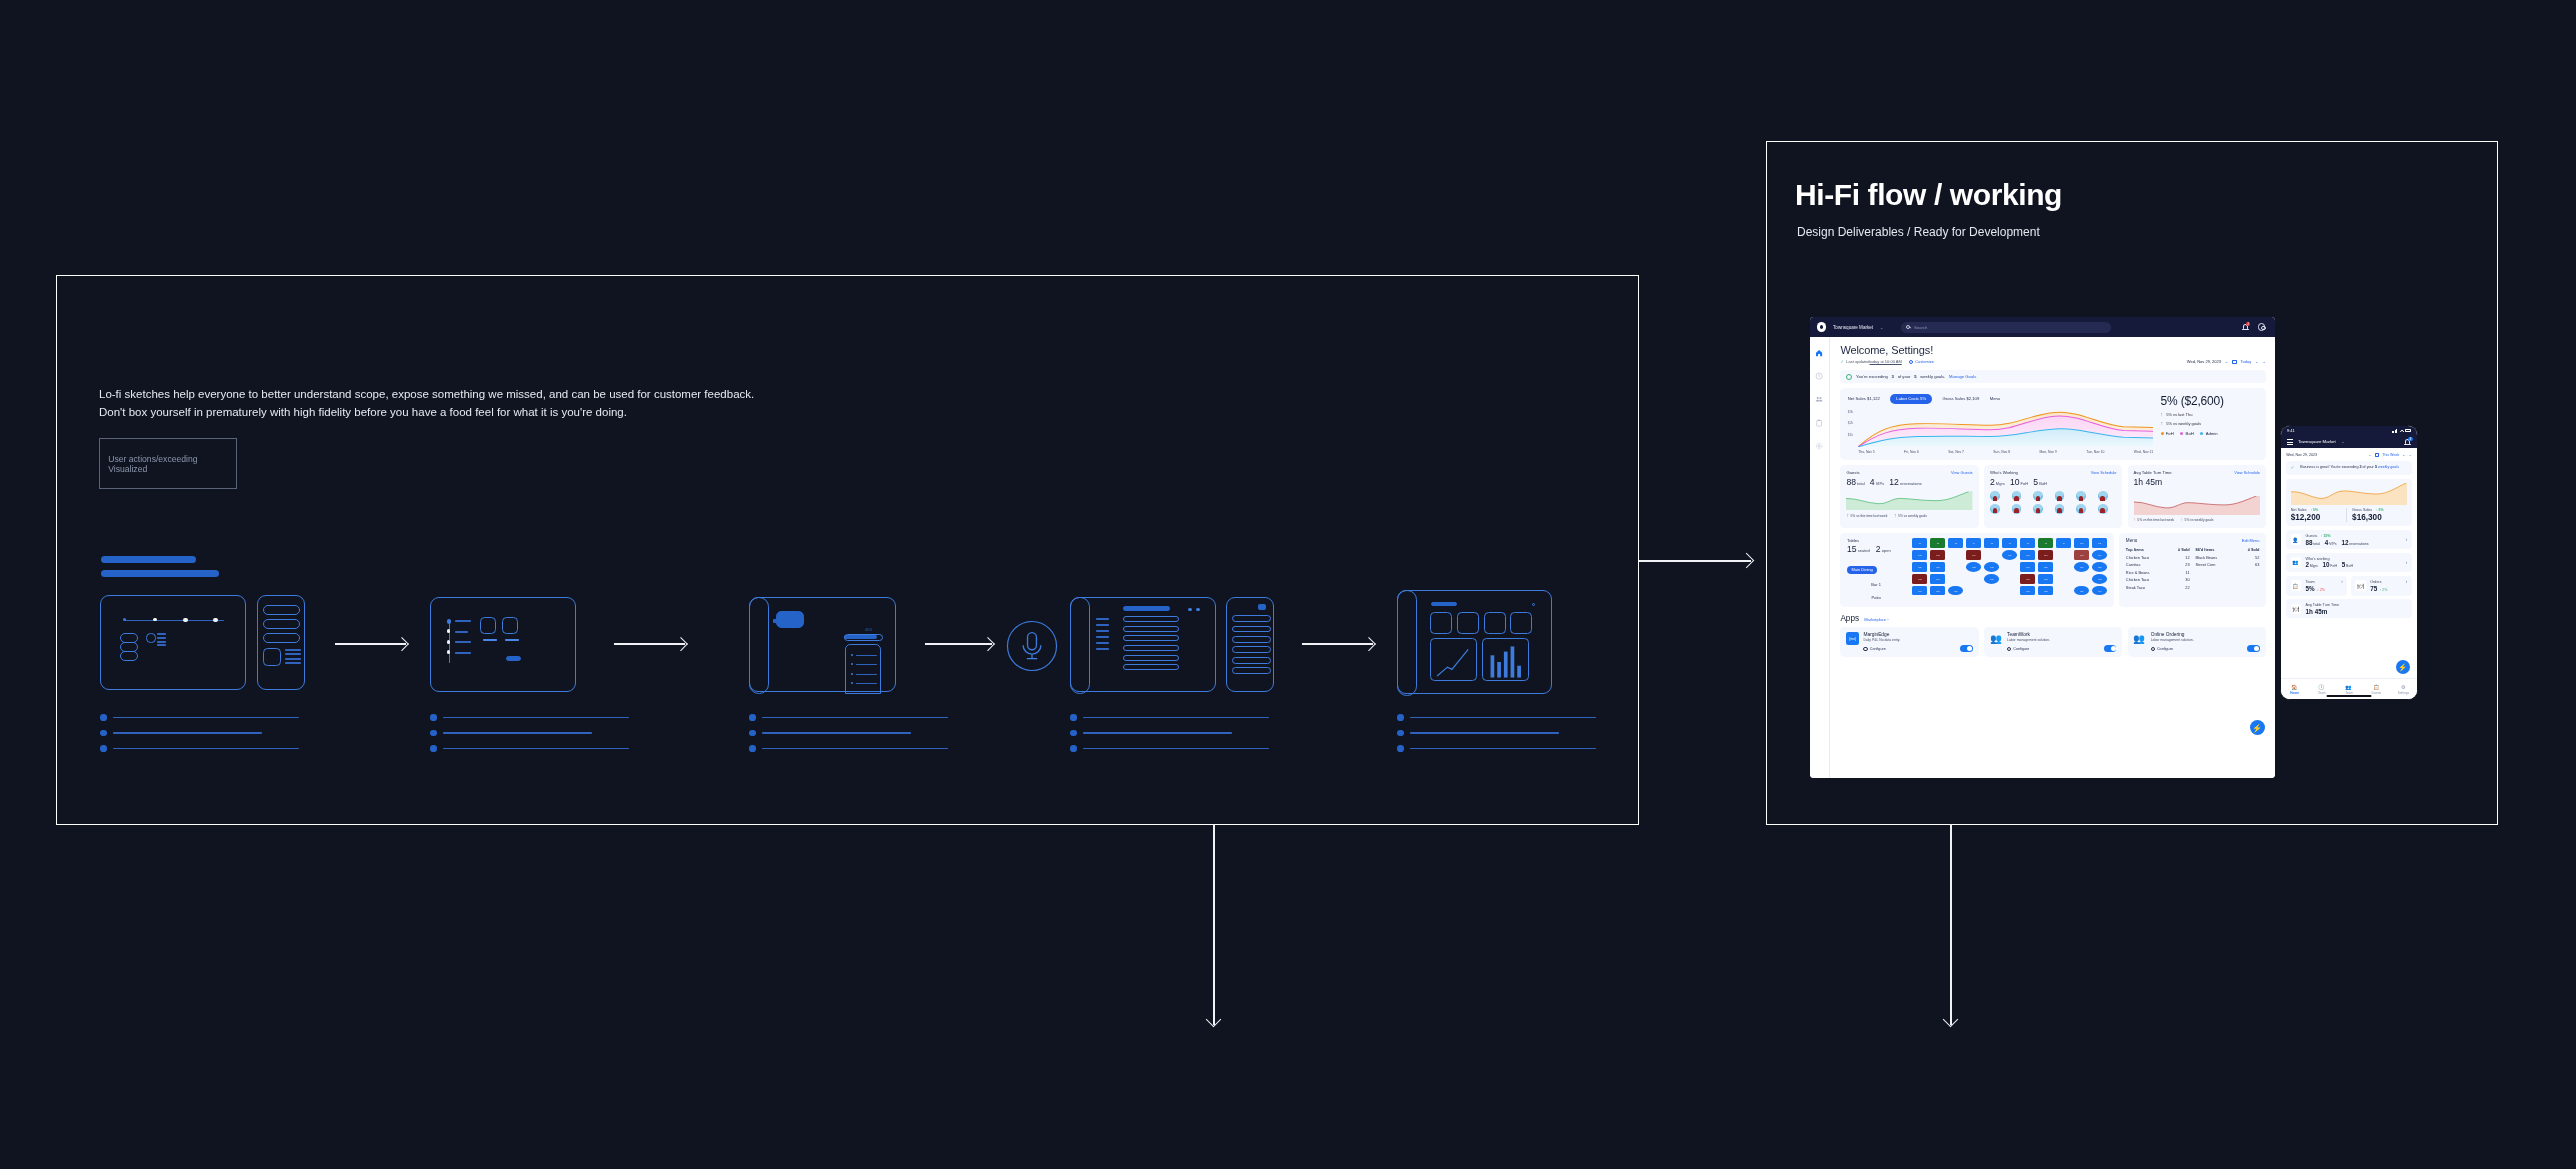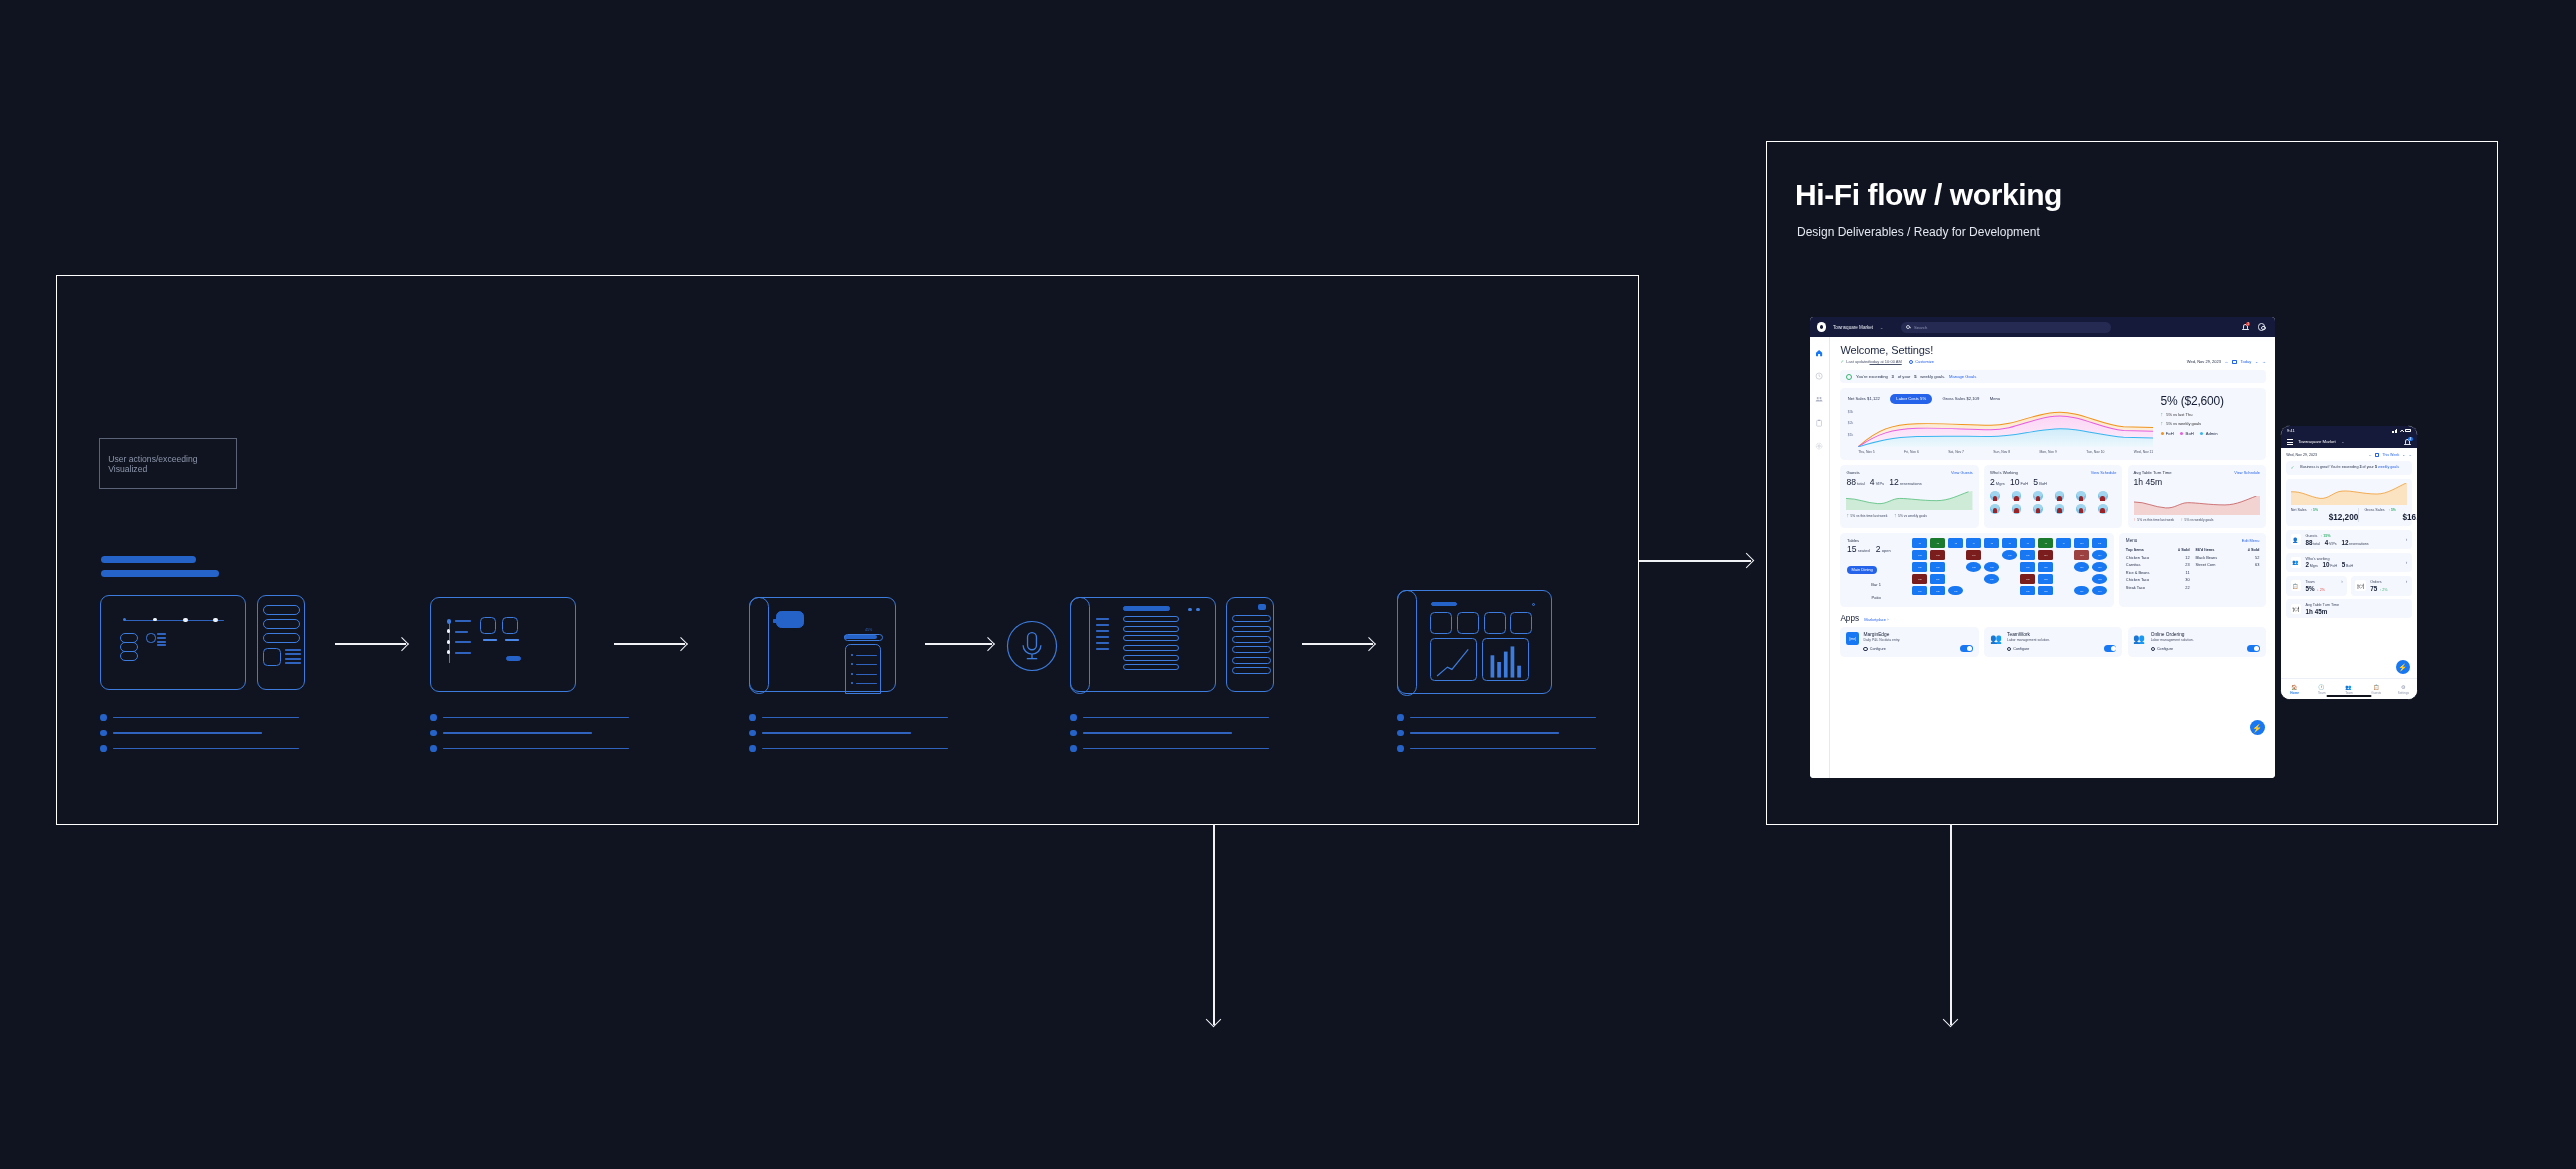--- a/index.html
+++ b/index.html
@@ -245,21 +245,21 @@
   .ph-banner { margin-top: 3.7px; background: #f4f7fd; border-radius: 3.7px; padding: 3.7px 4.5px; display: flex; gap: 3.7px; font-size: 3.7px; color: #26304a; line-height: 1.5;}
   .ph-banner b{font-weight:700;}
   .ph-banner a{color:#2563eb; text-decoration:none;}
   .ph-card { margin-top: 3.7px; background: #f4f7fd; border-radius: 3.7px; padding: 4.5px; }
   .ph-spark { height: 22px; }
   .ph-sales { display: flex; margin-top: 3px; }
   .ph-s { flex: 1; }
   .ph-s.b { border-left: 0.7px solid #d8dfeb; padding-left: 5.2px; }
   .ph-s .lab { font-size: 3.7px; color: #3d4660; display: flex; align-items: baseline; gap: 3.7px;}
   .ph-s .lab em { font-style: normal; color: #3bb273; font-weight: 700; font-size: 3.4px;}
-  .ph-s .val { font-size: 8.2px; color: #141c33; font-weight: 700; margin-top: 0.7px; margin-left: 38px;}
+  .ph-s .val { font-size: 8.2px; color: #141c33; font-weight: 700; margin-top: 0.7px;}
   .ph-tile { margin-top: 3.7px; background: #f4f7fd; border-radius: 3.7px; padding: 3.7px 4.5px; display: flex; align-items: center; gap: 4.5px;}
   .ph-ic { width: 10.4px; height: 10.4px; border-radius: 2.2px; background: #fff; flex:none; display:flex;align-items:center;justify-content:center; font-size:5.2px;}
   .ph-t-lab { font-size: 3.7px; color: #3d4660; display:flex; align-items:center; gap:3px;}
   .ph-t-lab em{font-style:normal;color:#3bb273;font-weight:700;}
   .ph-t-val { font-size: 6.3px; color: #141c33; font-weight: 700; margin-top: 0.7px;}
   .ph-t-val em { font-style: normal; font-size: 3.6px; font-weight: 400; color:#3d4660; margin-left:0.7px;}
   .ph-chev { margin-left: auto; color: #6b7491; font-size: 4.5px;}
   .ph-two { display: flex; gap: 3.7px; margin-top: 3.7px;}
   .ph-two .ph-tile { flex: 1; margin-top: 0; }
   .ph-fab { position: absolute; right: 6.7px; bottom: 25px; width: 14px; height: 14px; border-radius: 50%; background: #1877f2; color:#fff; display:flex;align-items:center;justify-content:center;font-size:7.4px;}
@@ -277,20 +277,21 @@
   .conn .h { position: absolute; height: 1.8px; background: #f0f2f6; }
   .conn .hhead { position: absolute; width: 11px; height: 11px;
     border-top: 1.8px solid #f0f2f6; border-right: 1.8px solid #f0f2f6; transform: rotate(45deg); }
 </style>
 </head>
 <body>
 
 <div class="stage">
 
   <div class="lofi-panel">
+    <div class="lofi-sub">Lo-fi sketches help everyone to better understand scope, expose something we missed, and can be used for customer feedback. Don't box yourself in prematurely with high fidelity before you have a food feel for what it is you're doing.</div>
     <div class="lofi-box">
       <span>User actions/exceeding Visualized</span>
     </div>
   </div>
 
   <div class="hdr-bars">
     <div class="hdr-bar" style="width:95px"></div>
     <div class="hdr-bar" style="width:118px"></div>
   </div>
 

